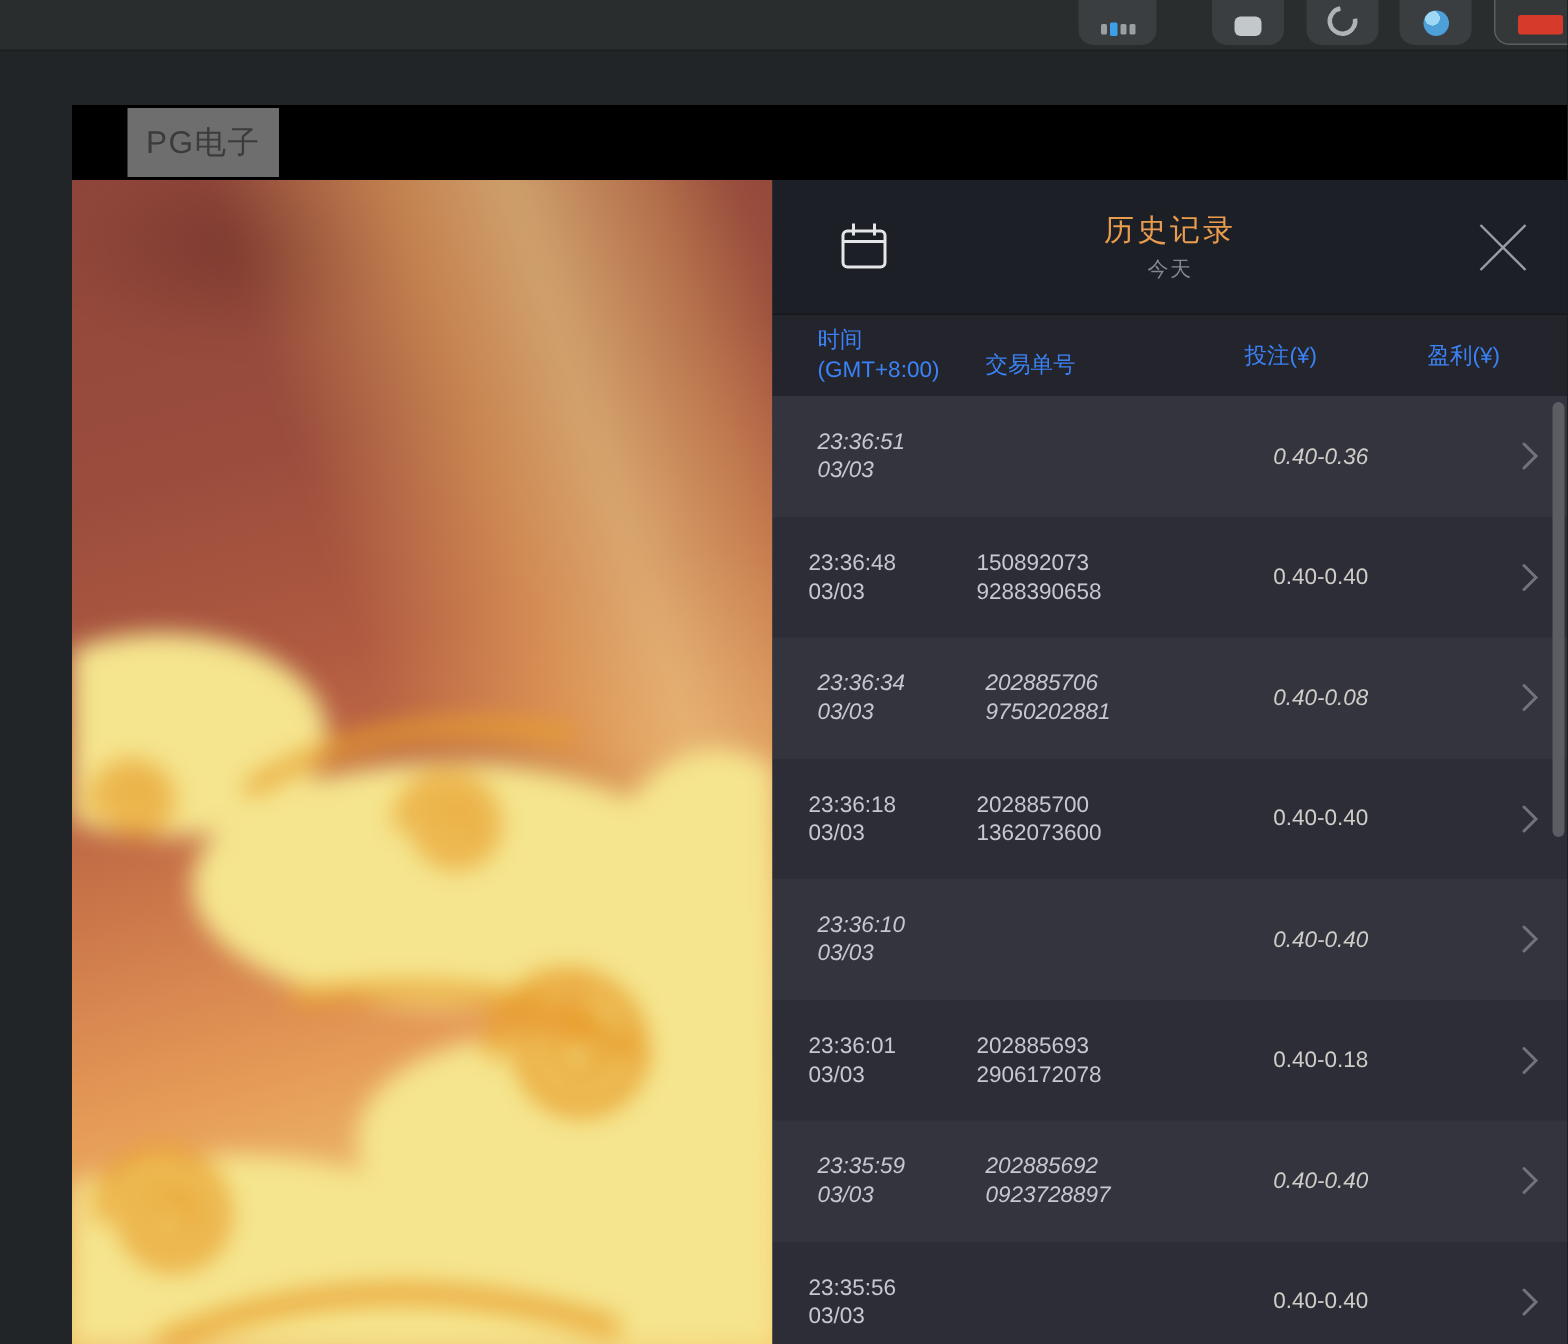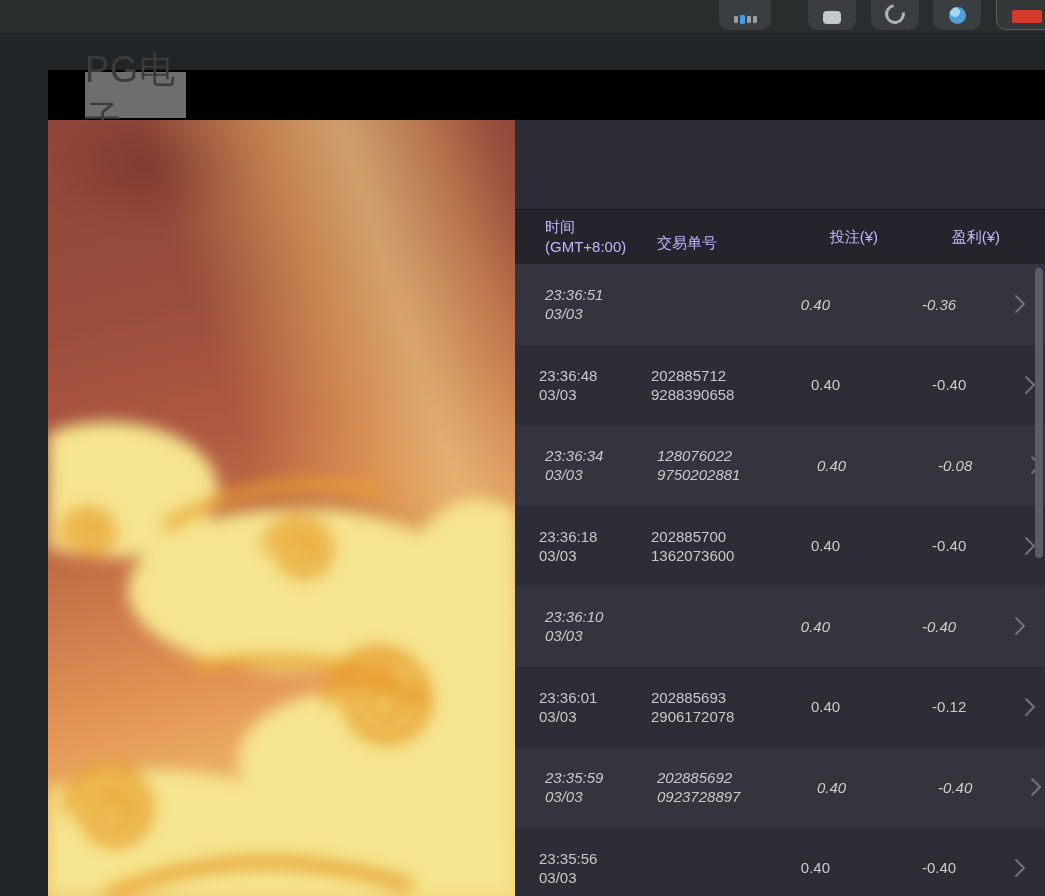--- a/index.html
+++ b/index.html
@@ -18,21 +18,21 @@
   .tb-glyph-ring{width:14px;height:14px;border:3px solid #aeb4b6;border-radius:50%;border-top-color:transparent;transform:rotate(35deg);}
   .tb-glyph-globe{width:17px;height:17px;border-radius:50%;background:radial-gradient(circle at 35% 30%, #9fd8f5 0 30%, #4da0d8 31% 70%, #2f7fb8 100%);}
   .tb-btn.outlined{background:#343838;border:1px solid #5a5f60;}
   .tb-glyph-redrect{width:30px;height:13px;background:#d63a2a;border-radius:2px;}
   
   .game-window{position:absolute;left:48px;top:70px;width:997px;height:826px;}
   .game-titlebar{position:absolute;left:0;top:0;width:997px;height:50px;background:#000;}
   .game-chip{
     position:absolute;left:37px;top:2px;width:101px;height:46px;background:#6e6e6e;
     display:flex;align-items:center;justify-content:center;
-    color:#3b3b3b;font-size:36px;letter-spacing:1px;
+    color:#3b3b3b;font-size:21px;letter-spacing:1px;
   }
   .game-area{position:absolute;left:0;top:50px;width:997px;height:776px;}
   
   .art{
     position:absolute;left:0;top:0;width:467px;height:776px;overflow:hidden;
     background:linear-gradient(165deg,#8f463a 0%,#9b4d3d 24%,#b05a41 40%,#ca7449 54%,#e59a57 70%,#efbf6c 84%,#f2d77e 100%);
   }
   .art .band{
     position:absolute;inset:-20px;filter:blur(10px);
     background:
@@ -45,30 +45,30 @@
   .panel{position:absolute;left:467px;top:0;width:530px;height:776px;background:#2c2d37;}
   .panel-header{position:absolute;left:0;top:0;width:530px;height:89px;background:#1d1f27;}
   .cal-btn{position:absolute;left:42px;top:26px;width:38px;height:38px;background:transparent;border:none;padding:0;cursor:pointer;}
   .title-wrap{position:absolute;left:0;top:0;width:530px;height:89px;display:flex;flex-direction:column;align-items:center;justify-content:center;gap:4px;pointer-events:none;}
   .panel-title{font-size:20px;color:#e99c4e;letter-spacing:2px;}
   .panel-subtitle{font-size:14px;color:#84878f;letter-spacing:1px;}
   .close-btn{position:absolute;right:24px;top:26px;width:38px;height:38px;background:transparent;border:none;padding:0;cursor:pointer;}
   .table-header{
     position:absolute;left:0;top:89px;width:530px;height:55px;background:#23242c;
     display:flex;align-items:center;box-sizing:border-box;padding:0 18px 0 30px;
-    color:#c4b5fd;font-size:15px;border-top:1px solid #15161c;
+    color:#3b82f6;font-size:15px;border-top:1px solid #15161c;
   }
   .rows{position:absolute;left:0;top:144px;width:530px;height:632px;overflow:hidden;}
   .row{display:flex;align-items:center;box-sizing:border-box;height:80.5px;padding:0 18px 0 30px;font-size:15px;color:#c7c8cd;}
   .row-a{background:#33343e;font-style:italic;}
   .row-b{background:#2c2d37;padding-left:24px;}
   .col-time{width:112px;flex:none;line-height:19px;}
   .col-order{width:160px;flex:none;line-height:19px;}
   .col-bet{flex:1;text-align:right;color:#cfcdc7;}
-  .col-profit{width:122px;flex:none;text-align:center;color:#cfcdc7;margin-left:48px;}
+  .col-profit{width:122px;flex:none;text-align:left;color:#cfcdc7;}
   .col-chev{width:27px;flex:none;display:flex;justify-content:flex-end;align-items:center;}
   .hdr-time{width:112px;flex:none;line-height:20px;}
   .hdr-order{width:160px;flex:none;margin-top:12px;}
   .hdr-bet{flex:1;text-align:right;}
   .hdr-profit{width:122px;flex:none;text-align:right;}
   .hdr-chev{width:27px;flex:none;}
   .scroll-thumb{position:absolute;right:2px;top:148px;width:8px;height:290px;background:#5c5d63;border-radius:4px;}
 </style>
 </head>
 <body>
@@ -125,20 +125,40 @@
             <path transform="translate(40,415) scale(0.5) rotate(-15)" d="M -50 0 a 50 50 0 1 1 100 0 a 40 40 0 1 1 -80 0 a 30 30 0 1 1 60 0 a 20 20 0 1 1 -40 0 a 12 12 0 1 1 24 0"></path>
             <path d="M 120 405 q 90 -55 210 -35" stroke-width="10"></path>
             <path d="M 150 545 q 160 -20 230 40" stroke-width="10"></path>
             <path d="M 60 775 q 140 -60 300 -10" stroke-width="12"></path>
           </g>
         </svg>
       </div>
 
       <aside class="panel">
 
+        <header class="panel-header">
+          <button class="cal-btn" title="">
+            <svg width="38" height="38" viewBox="0 0 38 38" fill="none" stroke="#e4e6e8" stroke-width="2">
+              <rect x="5" y="8" width="28" height="24" rx="3"></rect>
+              <line x1="12" y1="3" x2="12" y2="11"></line>
+              <line x1="26" y1="3" x2="26" y2="11"></line>
+              <line x1="5" y1="15" x2="33" y2="15"></line>
+            </svg>
+          </button>
+          <div class="title-wrap">
+            <div class="panel-title">历史记录</div>
+            <div class="panel-subtitle">今天</div>
+          </div>
+          <button class="close-btn">
+            <svg width="38" height="38" viewBox="0 0 38 38" stroke="#9b9da5" stroke-width="1.6">
+              <line x1="4" y1="4" x2="34" y2="34"></line>
+              <line x1="34" y1="4" x2="4" y2="34"></line>
+            </svg>
+          </button>
+        </header>
 
         <div class="table-header">
           <div class="hdr-time">
             <div>时间</div>
             <div>(GMT+8:00)</div>
           </div>
           <div class="hdr-order">交易单号</div>
           <div class="hdr-bet">投注(¥)</div>
           <div class="hdr-profit">盈利(¥)</div>
           <div class="hdr-chev"></div>
@@ -158,39 +178,39 @@
       </svg>
     </div>
   </div>
 
   <div class="row row-b">
     <div class="col-time">
       <div>23:36:48</div>
       <div>03/03</div>
     </div>
     <div class="col-order">
-      <div>202885712</div>
+      <div>150892073</div>
       <div>9288390658</div>
     </div>
     <div class="col-bet">0.40</div>
     <div class="col-profit">-0.40</div>
     <div class="col-chev">
       <svg width="14" height="22" viewBox="0 0 14 22" fill="none" stroke="#70737b" stroke-width="2" stroke-linecap="round">
         <polyline points="3,3 11,11 3,19"></polyline>
       </svg>
     </div>
   </div>
 
   <div class="row row-a">
     <div class="col-time">
       <div>23:36:34</div>
       <div>03/03</div>
     </div>
     <div class="col-order">
-      <div>128076022</div>
+      <div>202885706</div>
       <div>9750202881</div>
     </div>
     <div class="col-bet">0.40</div>
     <div class="col-profit">-0.08</div>
     <div class="col-chev">
       <svg width="14" height="22" viewBox="0 0 14 22" fill="none" stroke="#70737b" stroke-width="2" stroke-linecap="round">
         <polyline points="3,3 11,11 3,19"></polyline>
       </svg>
     </div>
   </div>
@@ -230,21 +250,21 @@
   <div class="row row-b">
     <div class="col-time">
       <div>23:36:01</div>
       <div>03/03</div>
     </div>
     <div class="col-order">
       <div>202885693</div>
       <div>2906172078</div>
     </div>
     <div class="col-bet">0.40</div>
-    <div class="col-profit">-0.12</div>
+    <div class="col-profit">-0.18</div>
     <div class="col-chev">
       <svg width="14" height="22" viewBox="0 0 14 22" fill="none" stroke="#70737b" stroke-width="2" stroke-linecap="round">
         <polyline points="3,3 11,11 3,19"></polyline>
       </svg>
     </div>
   </div>
 
   <div class="row row-a">
     <div class="col-time">
       <div>23:35:59</div>

